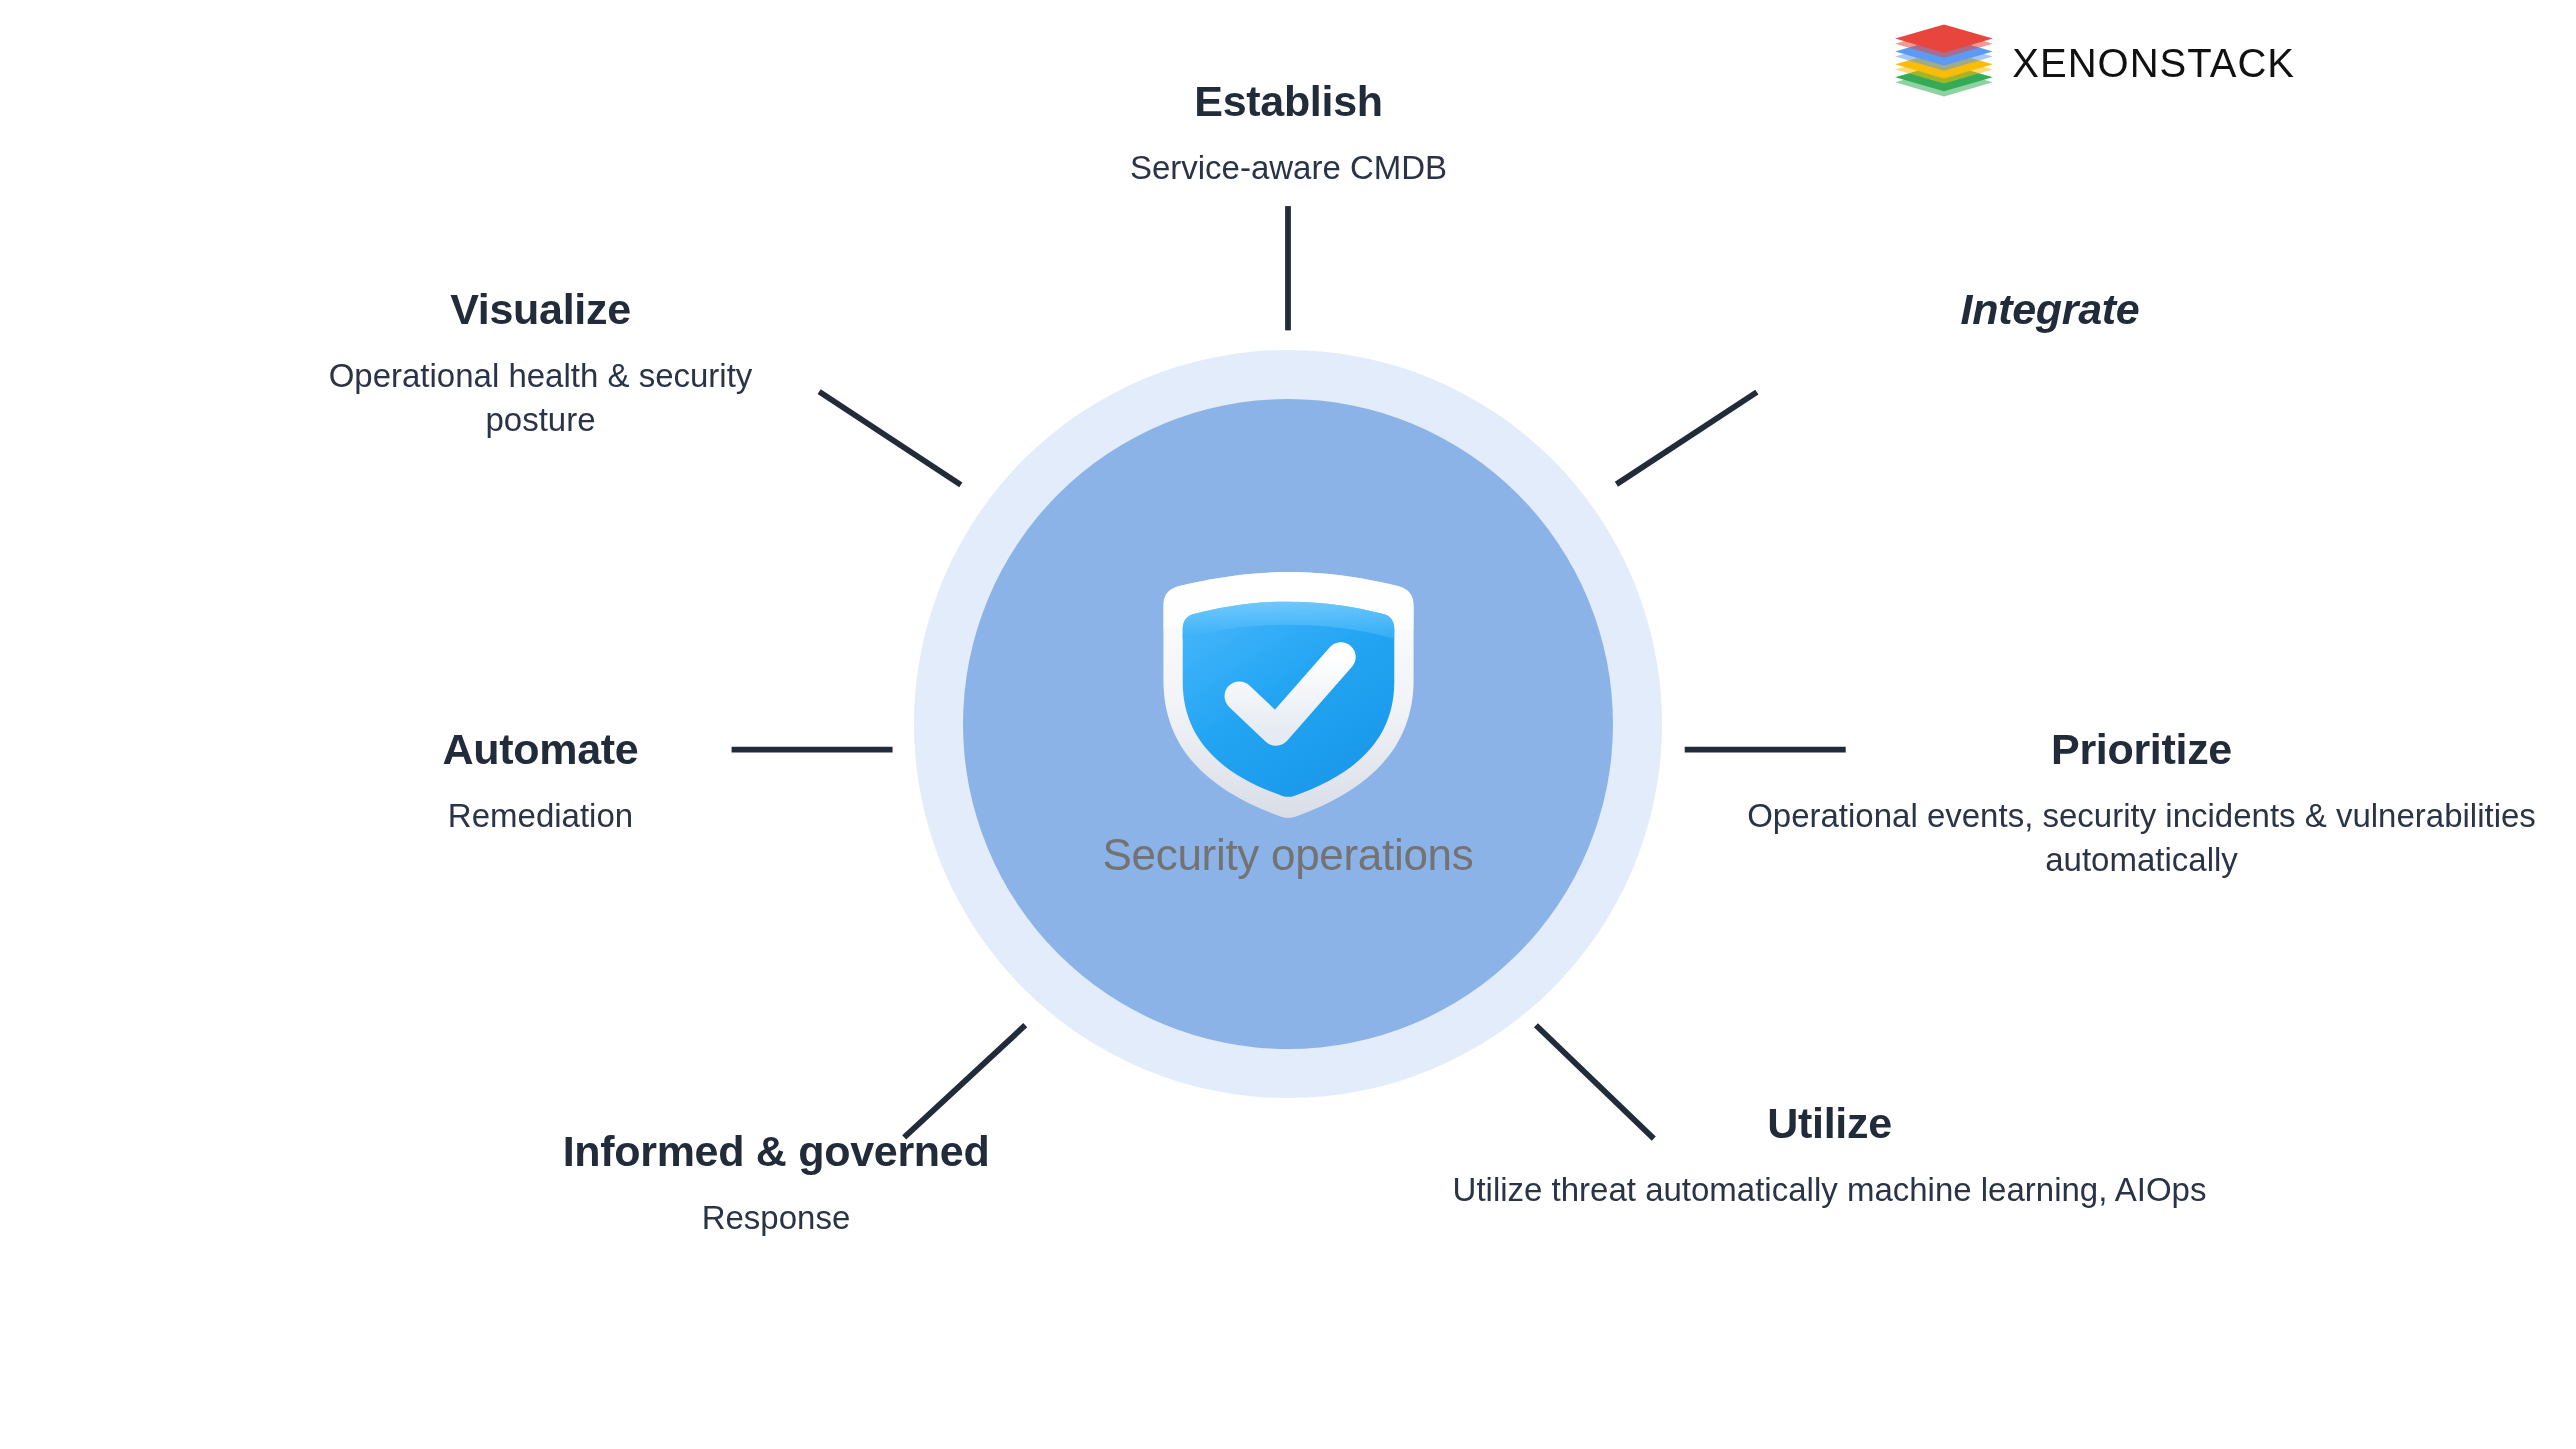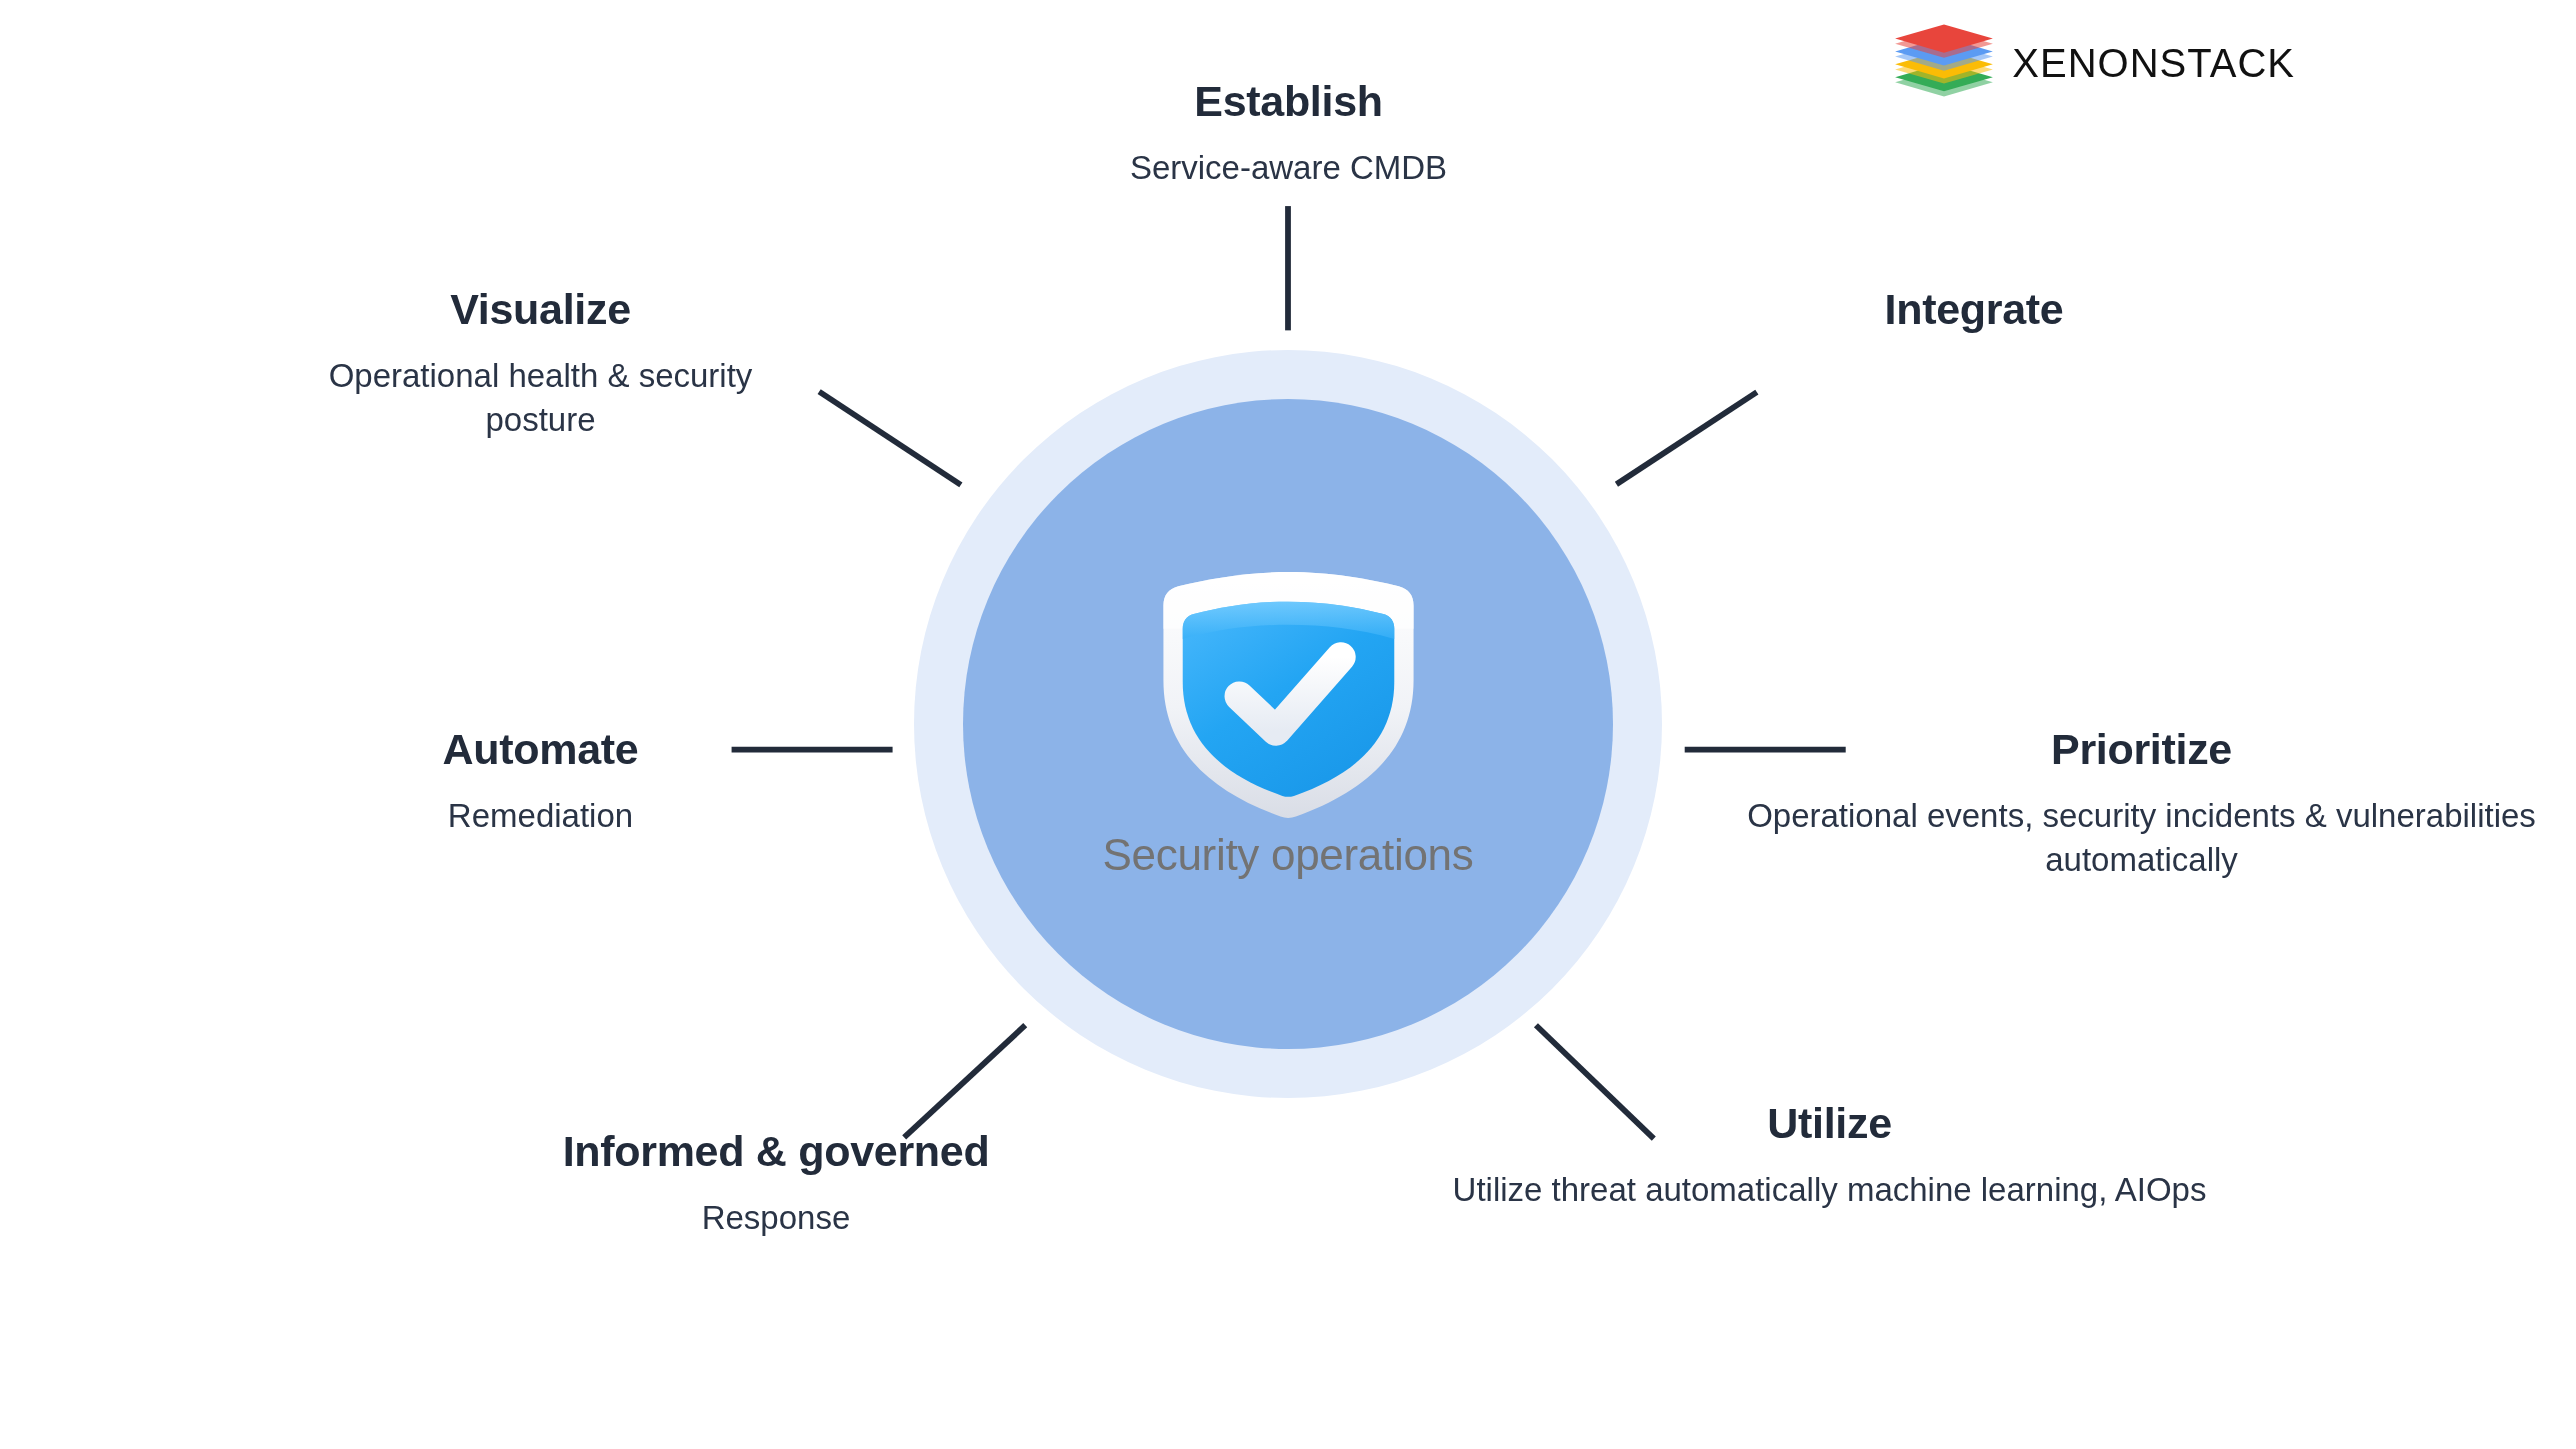--- a/index.html
+++ b/index.html
@@ -121,21 +121,21 @@
     font-size: 33px;
     font-weight: 400;
     color: #2a3446;
     line-height: 1.33;
     margin-top: 21px;
   }
 
   
   #node-establish        { left: 902px; top: 77px;  width: 773px; }
   #node-visualize        { left: 270px;  top: 285px;  width: 541px;  }
-  #node-integrate        { left: 1684px; top: 285px;  width: 580px;  }
+  #node-integrate        { left: 1760px; top: 285px;  width: 580px; font-style: italic;  }
   #node-automate         { left: 283px;  top: 725px; width: 515px;  }
   #node-prioritize       { left: 1739px; top: 725px; width: 805px; }
   #node-informed         { left: 412px;  top: 1127px; width: 728px; }
   #node-utilize          { left: 1443px; top: 1099px; width: 773px; }
 
   #node-establish  .node-desc,
   #node-automate   .node-desc,
   #node-informed   .node-desc { white-space: nowrap; }
 </style>
 </head>

